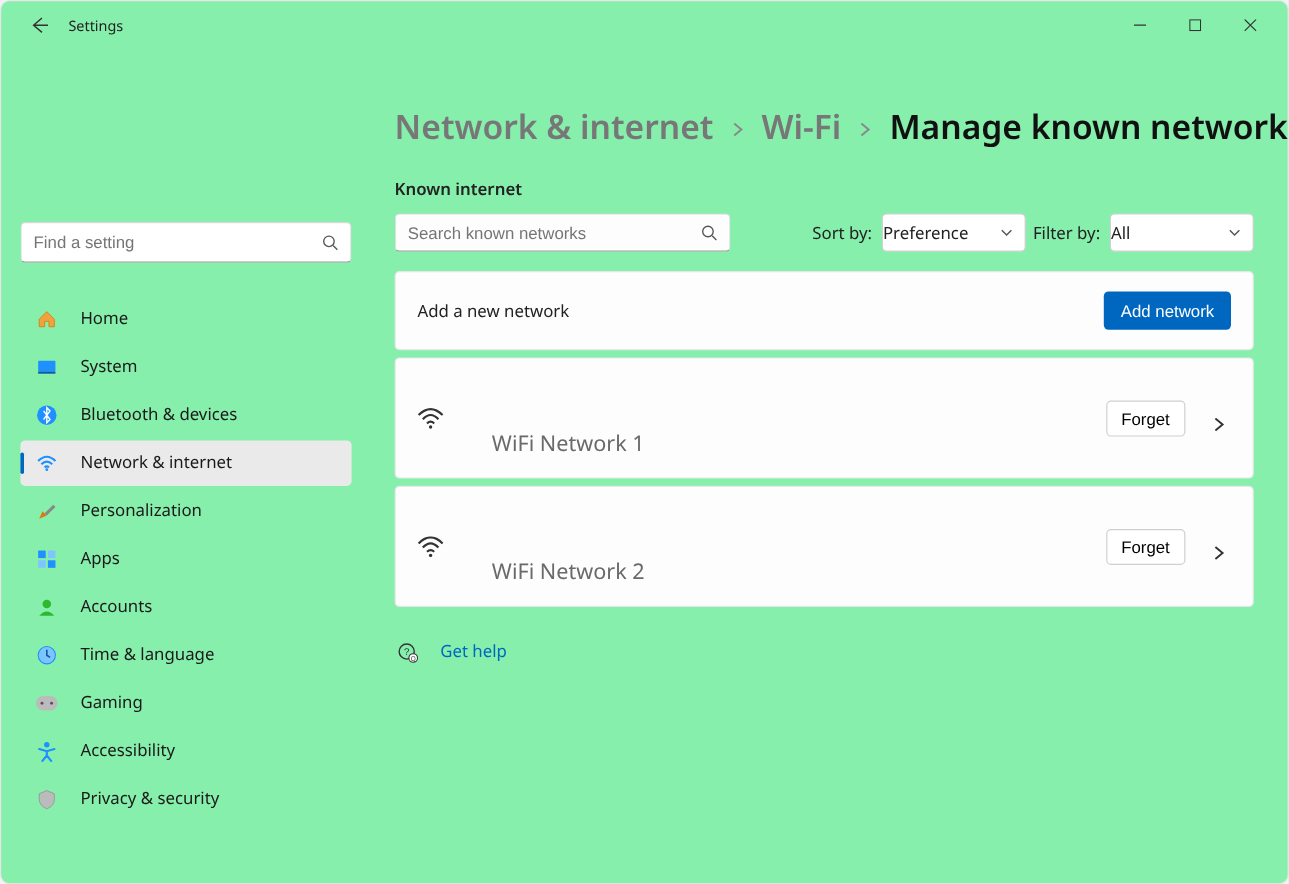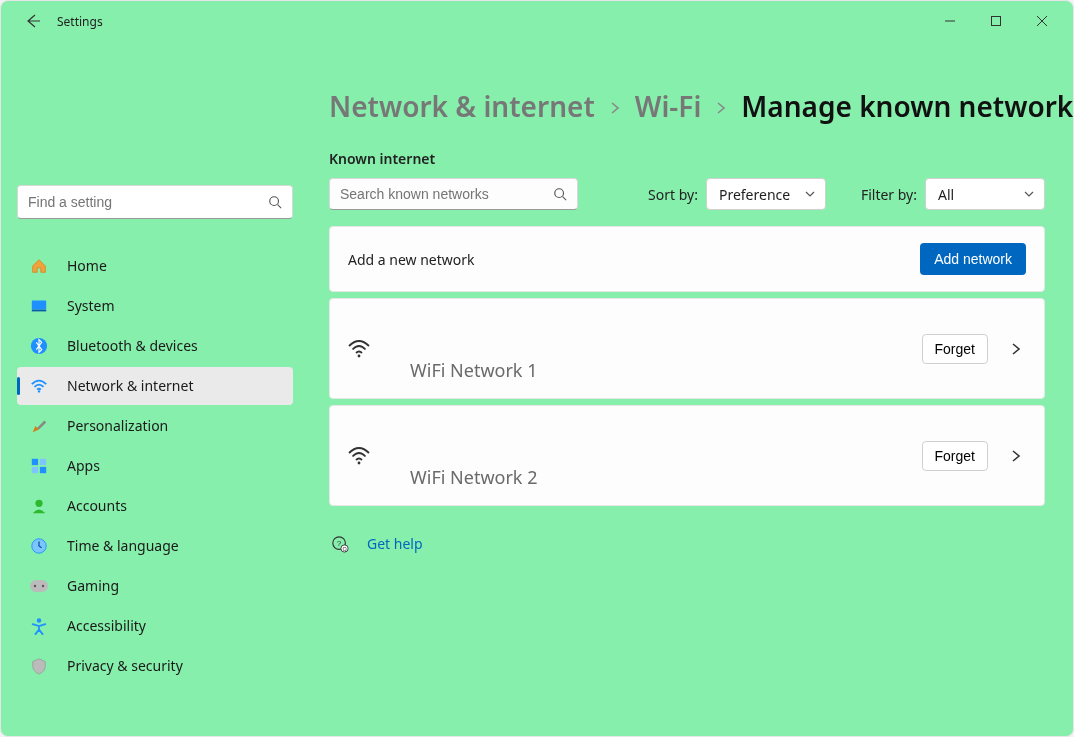--- a/index.html
+++ b/index.html
@@ -89,38 +89,38 @@
       font-size: 28px; font-weight:600;
       color:#777;
       margin-top: 46px;
       margin-bottom: 24px;
       white-space: nowrap;
     }
     .breadcrumb .current { color:#111; }
     .chev { font-size: 20px; color:#888; position:relative; top:2px; }
     .section-title { font-size: 14px; font-weight:600; color:#222; margin-bottom: 10px; }
     .controls-row {
-      display:flex; align-items:center; gap:35px;
+      display:flex; align-items:center; gap:6px;
       margin-bottom: 16px;
     }
     .searchbox {
       display:flex; align-items:center;
       background:#fdfdfd;
       border:1px solid #d8d8d8;
       border-bottom: 1.5px solid #9a9a9a;
       border-radius:4px;
       padding:0 10px; height:32px;
       width: 280px;
     }
     .searchbox input { flex:1; border:none; outline:none; background:transparent; font-size:14px; color:#555; }
     .ctl-group { display:flex; align-items:center; gap:8px; font-size:14px; color:#222; white-space:nowrap; }
     .ctl-label  { color:#222; }
     .select {
       background:#fff; border:1px solid #d0d0d0; border-radius:4px;
-      height:32px; padding: 0 28px 0 12px;
+      height:32px; padding: 0 28px 0 0;
       display:flex; align-items:center; cursor:pointer;
       position:relative; font-size:14px; color:#222;
       min-width: 120px;
     }
     .select .caret {
       position:absolute; right:10px; top:50%; transform:translateY(-50%);
     }
     .card {
       background:#fdfdfd; border:1px solid #e7e7e7; border-radius:4px;
       padding: 16px 18px;
@@ -134,21 +134,21 @@
       margin-left:auto;
     }
     .network-row {
       background:#fdfdfd; border:1px solid #e7e7e7; border-radius:4px;
       padding: 16px 18px;
       display:flex; align-items:center; gap:40px;
       margin-bottom: 6px;
     }
     .wifi-icon { width:22px; color:#333; }
     .net-name { font-size:18px; color:#6a6a6a;margin-top:43px; }
-    .row-right { margin-left:auto; display:flex; align-items:center; gap:18px;padding-left:45px; }
+    .row-right { margin-left:auto; display:flex; align-items:flex-end; gap:18px;padding-left:45px; }
     .btn-outline {
       background:#fff; border:1px solid #d0d0d0; border-radius:4px;
       padding: 6px 12px; font-size:14px; cursor:pointer;
     }
     .row-chev { color:#3a3a3a; cursor:pointer; padding:4px; }
     .get-help {
       display:flex; align-items:center; gap:18px;
       margin-top: 28px; margin-left:2px;
     }
     .get-help a {

